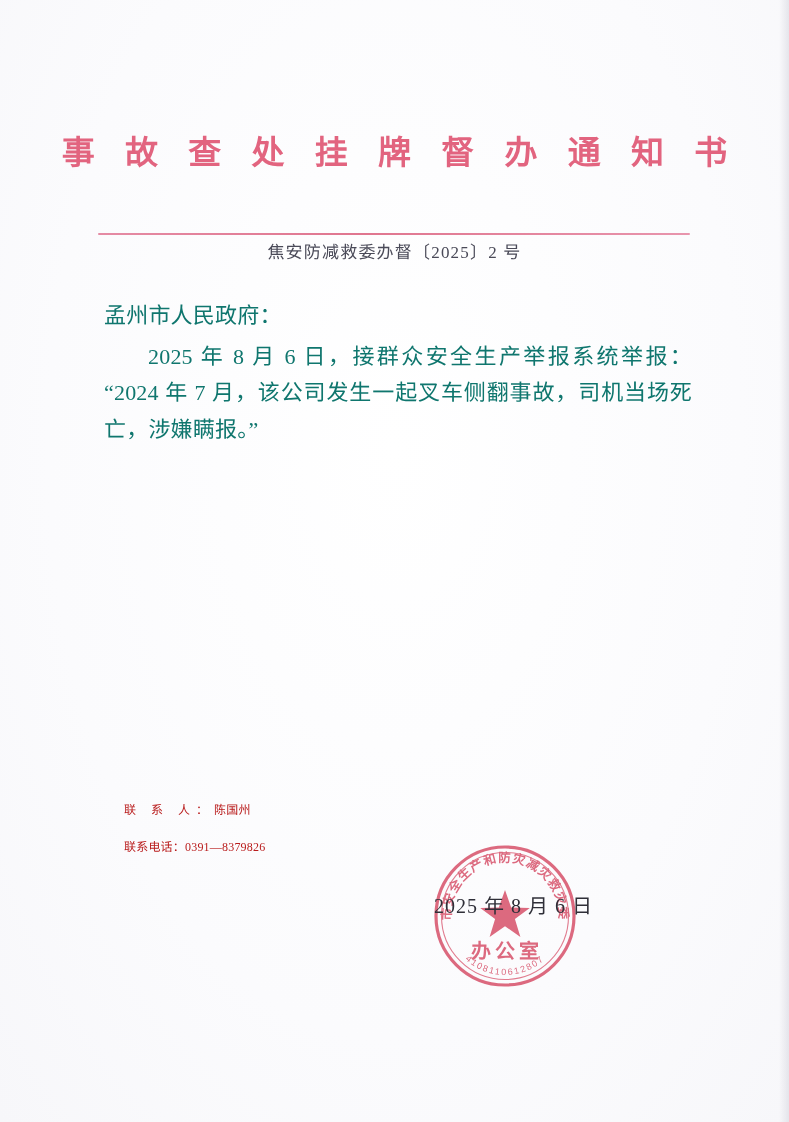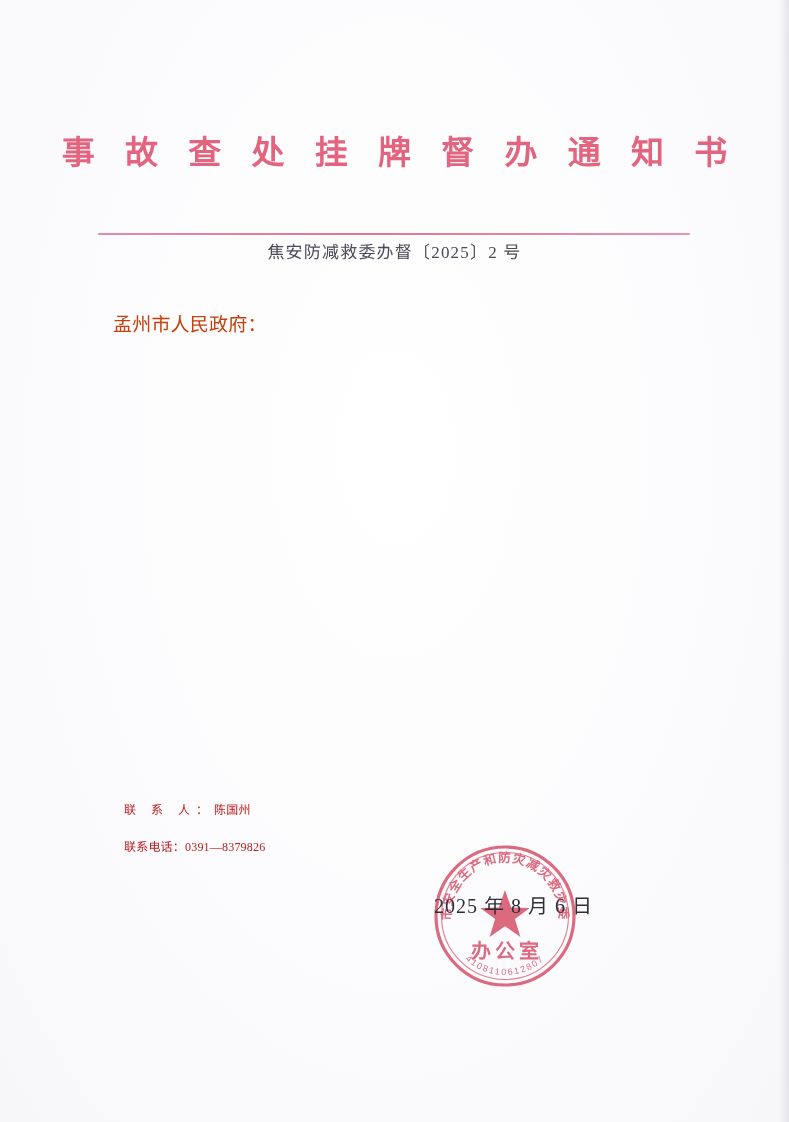--- a/index.html
+++ b/index.html
@@ -88,25 +88,25 @@
 
   
   .body-block {
     position: absolute;
     left: 100px;
     top: 294px;
     width: 596px;
   }
 
   .para {
-    color: #c2410c;
-    font-size: 19px;
+    color: #0f766e;
+    font-size: 22px;
     line-height: 36.5px;
     letter-spacing: 0.2px;
-    margin: 13px;
+    margin: 4px;
     text-align: justify;
     text-justify: inter-ideograph;
     font-family: "Liberation Serif", "DejaVu Serif", serif;
   }
 
   .para.salutation {
     text-indent: 0;
     margin-bottom: 0px;
   }
 
@@ -209,20 +209,21 @@
   <div class="content">
 
     <div class="doc-title">事 故 查 处 挂 牌 督 办 通 知 书</div>
 
     <div class="doc-number">焦安防减救委办督〔2025〕2 号</div>
 
     <div class="red-rule"></div>
 
     <div class="body-block">
       <p class="para salutation">孟州市人民政府：</p>
+      <p class="para indent">2025 年 8 月 6 日，接群众安全生产举报系统举报：“2024 年 7 月，该公司发生一起叉车侧翻事故，司机当场死亡，涉嫌瞒报。”</p>
     </div>
 
     <div class="contact-block">
       <div class="contact-line">
         <span class="label-spaced">联 系 人：</span><span>陈国州</span>
       </div>
       <div class="contact-line">
         <span>联系电话：</span><span>0391—8379826</span>
       </div>
     </div>

